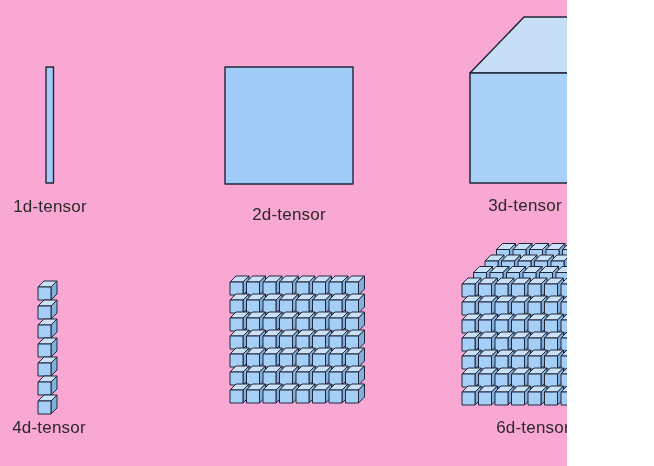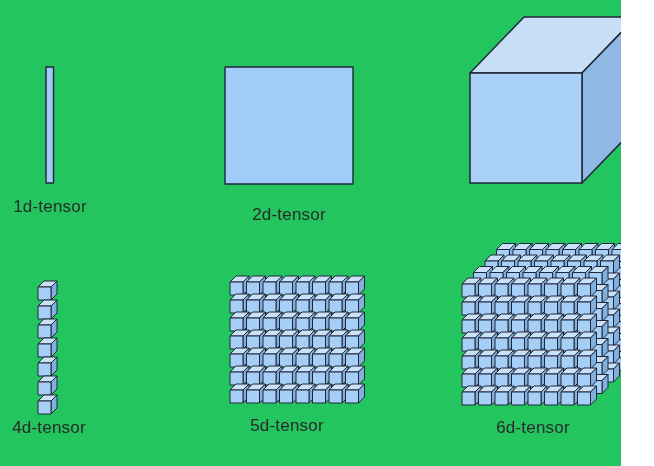--- a/index.html
+++ b/index.html
@@ -1,20 +1,20 @@
 <!DOCTYPE html>
 <html><head>
 <meta charset="utf-8">
 <style>
   html, body { margin: 0; padding: 0; background: #ffffff; }
   .canvas {
     position: relative;
-    width: 621px;
+    width: 567px;
     height: 466px;
-    background: #22c55e;
+    background: #f9a8d4;
     overflow: hidden;
     font-family: "Liberation Sans", sans-serif;
   }
   .canvas svg { position: absolute; left: 0; top: 0; }
   .fig-label {
     position: absolute;
     width: 140px;
     text-align: center;
     font-size: 17px;
     color: #2a2a2a;
@@ -907,16 +907,16 @@
         <polygon points="561,392 567,386 580,386 574,392" fill="#cbe1f8" stroke="#20263a" stroke-width="1" stroke-linejoin="round"></polygon>
         <polygon points="574,392 580,386 580,399 574,405" fill="#82b0dc" stroke="#20263a" stroke-width="1" stroke-linejoin="round"></polygon>
         <polygon points="561,392 574,392 574,405 561,405" fill="#a6cff7" stroke="#20263a" stroke-width="1" stroke-linejoin="round"></polygon>
         <polygon points="577.5,392 583.5,386 596.5,386 590.5,392" fill="#cbe1f8" stroke="#20263a" stroke-width="1" stroke-linejoin="round"></polygon>
         <polygon points="590.5,392 596.5,386 596.5,399 590.5,405" fill="#82b0dc" stroke="#20263a" stroke-width="1" stroke-linejoin="round"></polygon>
         <polygon points="577.5,392 590.5,392 590.5,405 577.5,405" fill="#a6cff7" stroke="#20263a" stroke-width="1" stroke-linejoin="round"></polygon>
       </g>
     </svg>
   <div class="fig-label" id="lbl-1d">1d-tensor</div>
   <div class="fig-label" id="lbl-2d">2d-tensor</div>
+  <div class="fig-label" id="lbl-3d">3d-tensor</div>
   <div class="fig-label" id="lbl-4d">4d-tensor</div>
-  <div class="fig-label" id="lbl-5d">5d-tensor</div>
   <div class="fig-label" id="lbl-6d">6d-tensor</div>
 </div>
 
 </body></html>

